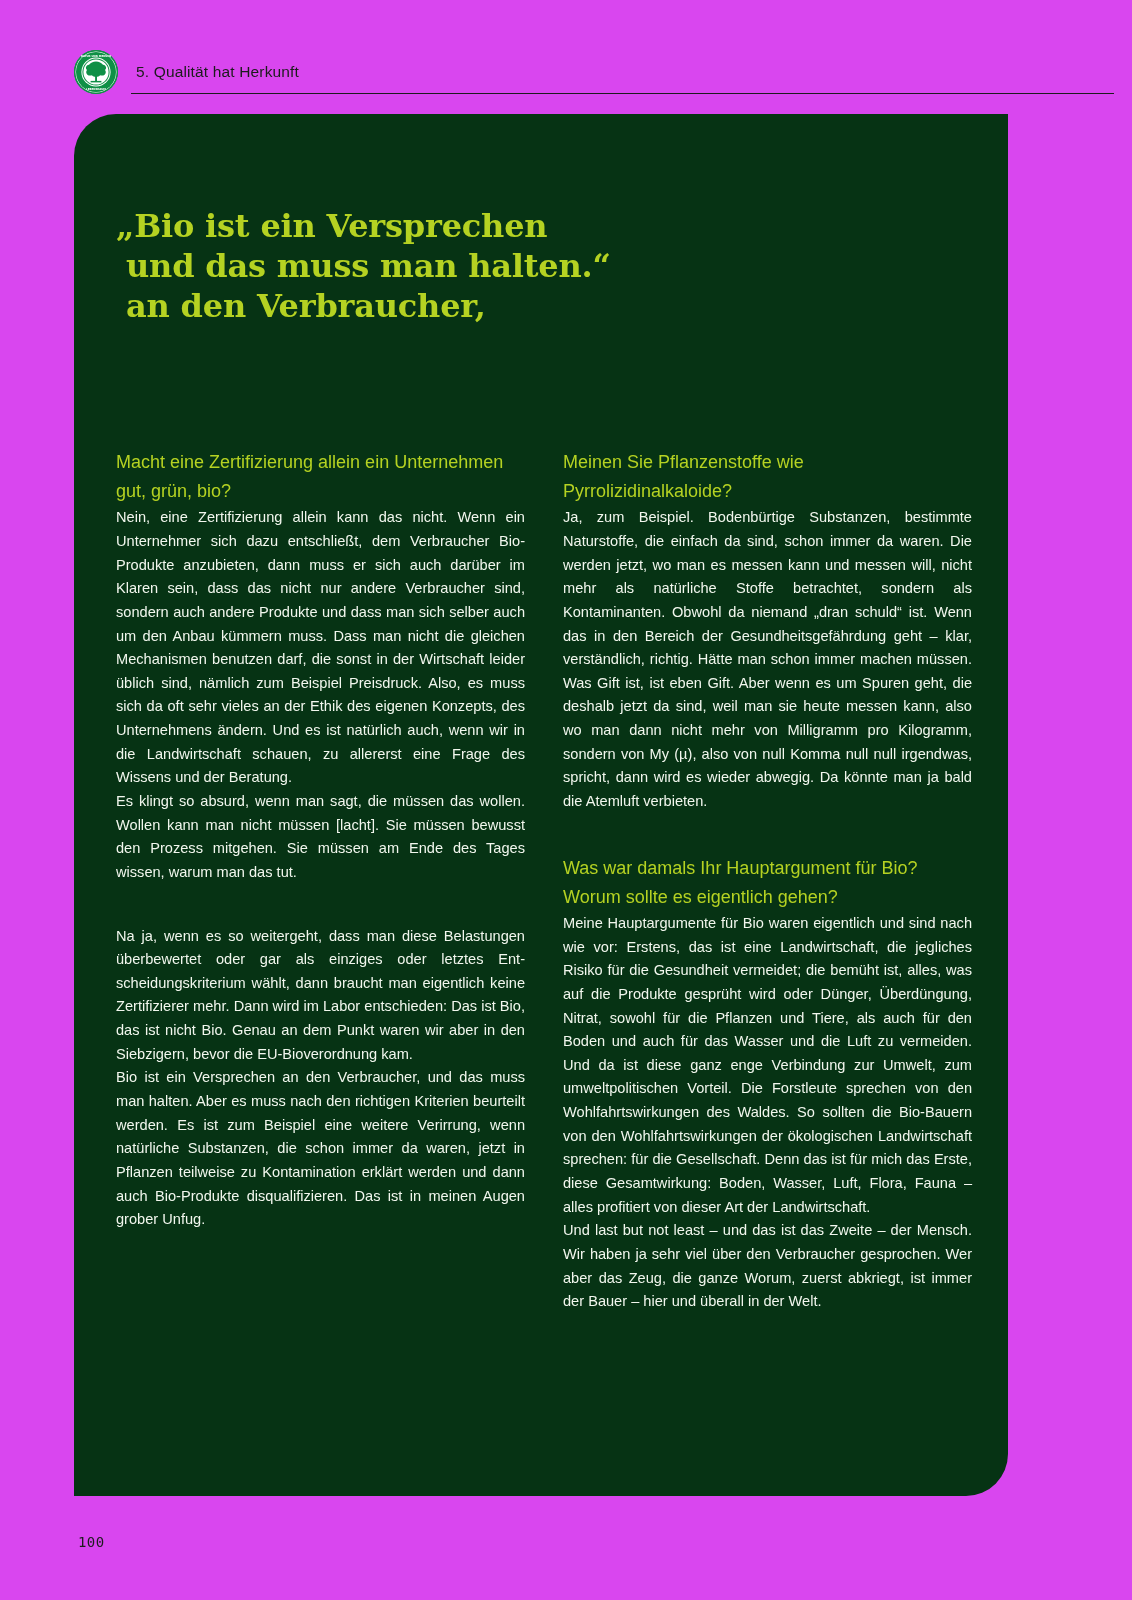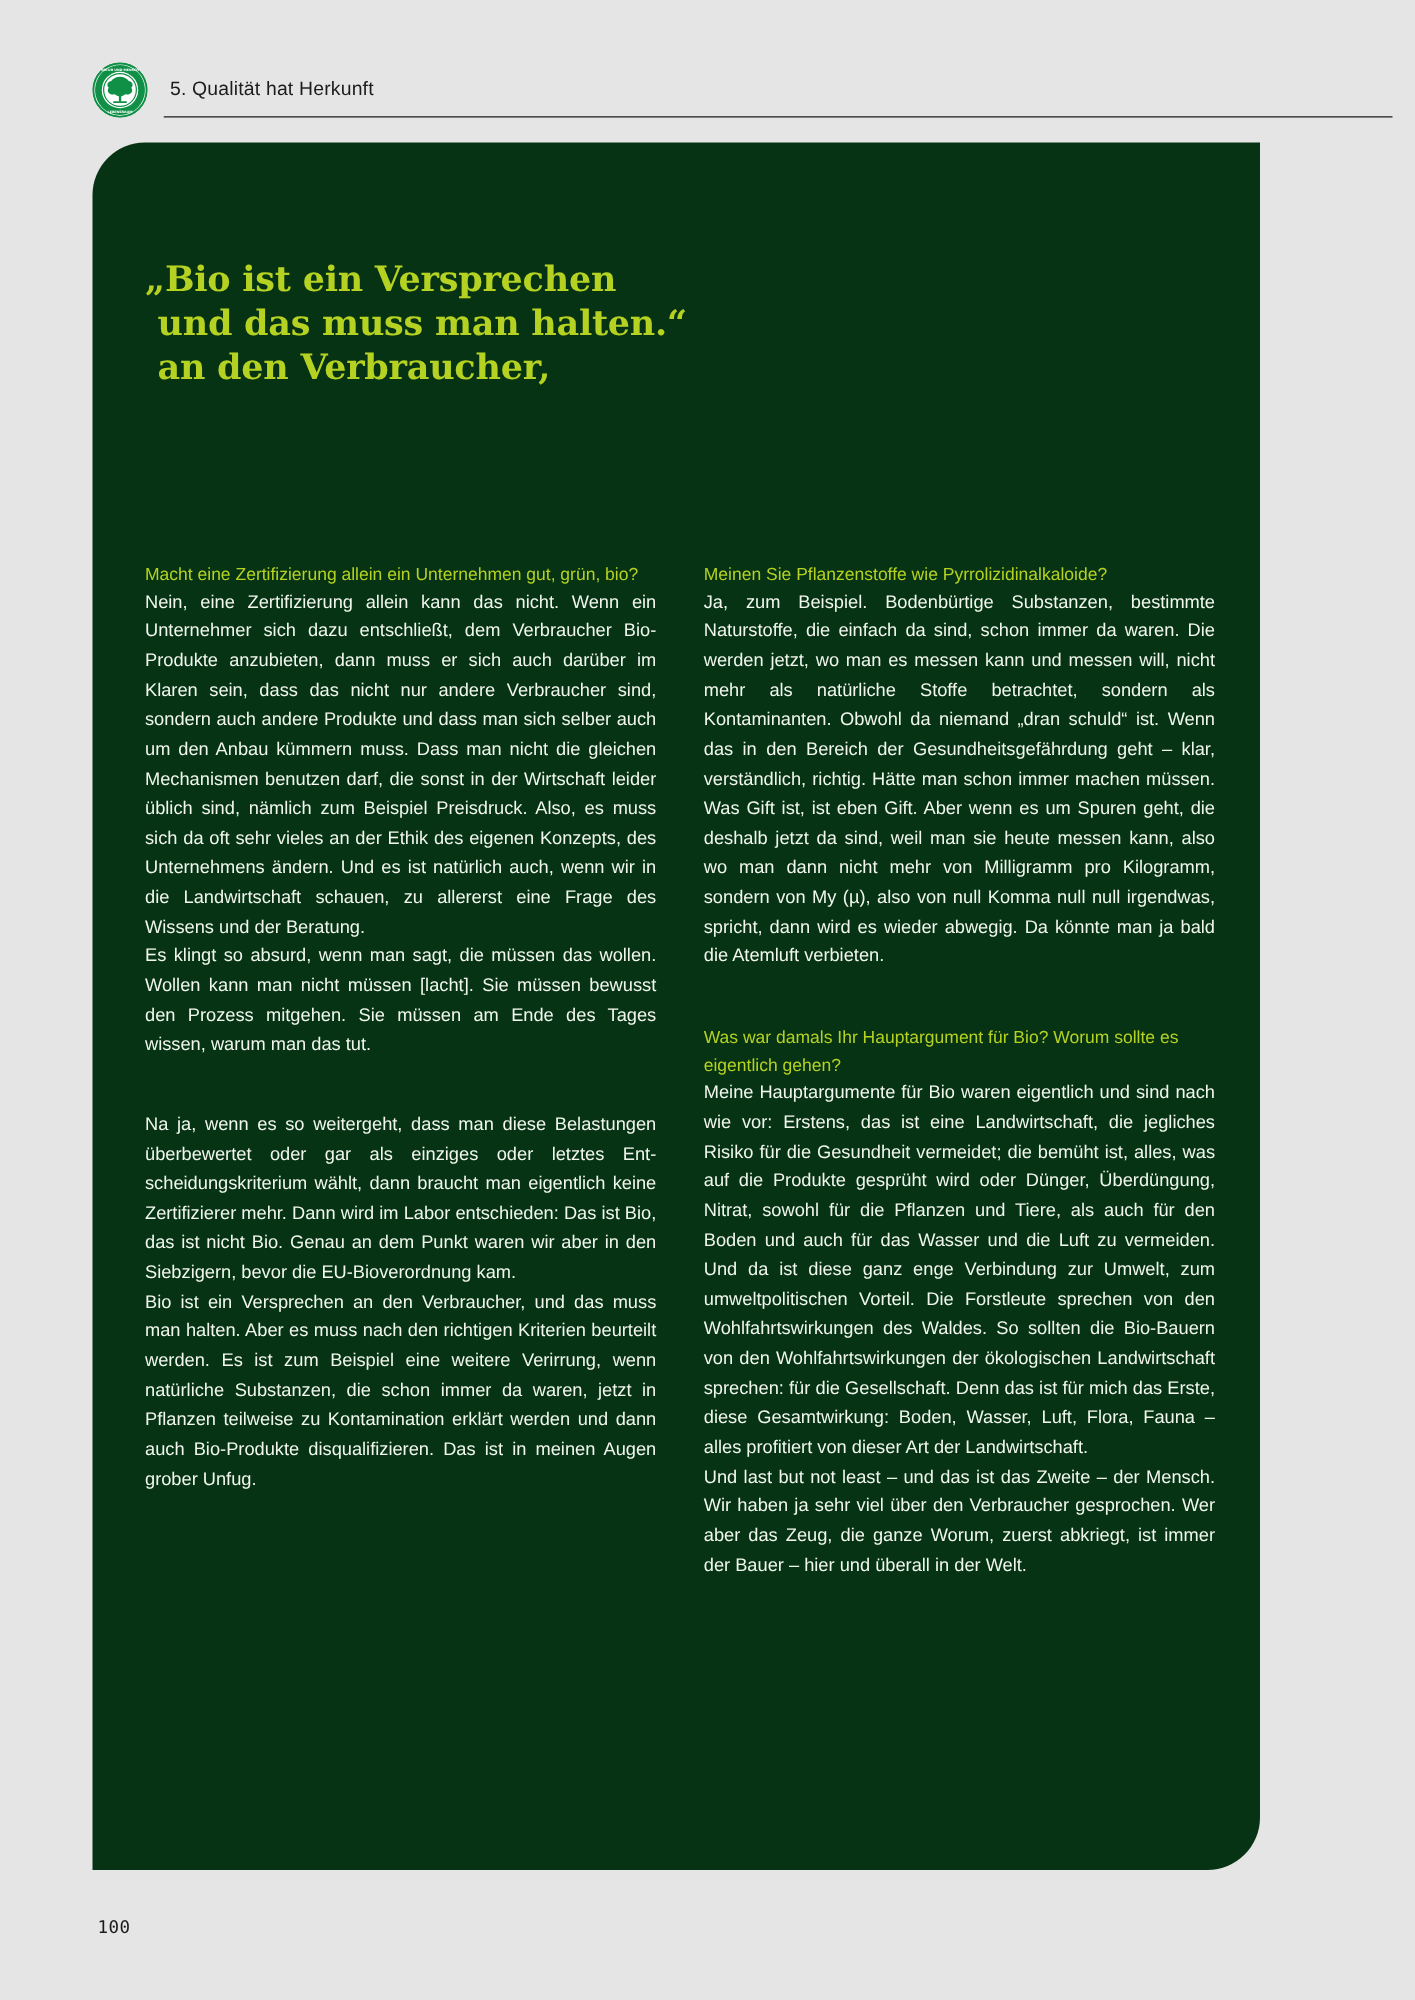--- a/index.html
+++ b/index.html
@@ -10,21 +10,21 @@
   }
   body {
     font-family: "Liberation Sans", sans-serif;
     -webkit-font-smoothing: antialiased;
   }
 
   .page {
     position: relative;
     width: 1132px;
     height: 1600px;
-    background: #e5e5e5;
+    background: #d946ef;
     overflow: hidden;
     box-sizing: border-box;
   }
 
   
   .running-head {
     position: absolute;
     left: 74px;
     top: 48px;
     width: 984px;
@@ -75,21 +75,21 @@
     overflow: hidden;
   }
 
   
   .quote-title {
     position: absolute;
     left: 42px;
     top: 92px;
     width: 800px;
     font-family: "DejaVu Serif", "Liberation Serif", serif;
-    font-size: 28px;
+    font-size: 32px;
     font-weight: 700;
     line-height: 1.255;
     color: #b5d222;
     letter-spacing: -0.2px;
   }
   .quote-title .ql { display: block; white-space: nowrap; }
   .quote-title .ql.indent { padding-left: 10px; }
 
   
   .columns {
@@ -103,21 +103,21 @@
   .col {
     width: 409px;
     flex: 0 0 409px;
   }
 
   .qa-block { margin-bottom: 0; }
   .qa-block + .qa-block { margin-top: 40px; }
 
   .question {
     color: #b5d222;
-    font-size: 14px;
+    font-size: 18px;
     line-height: 1.62;
     margin: 0 0 0 0;
     text-align: left;
     font-family: "Liberation Sans", sans-serif;
   }
 
   .answer {
     color: #f2f7ee;
     font-size: 14.6px;
     line-height: 1.62;

